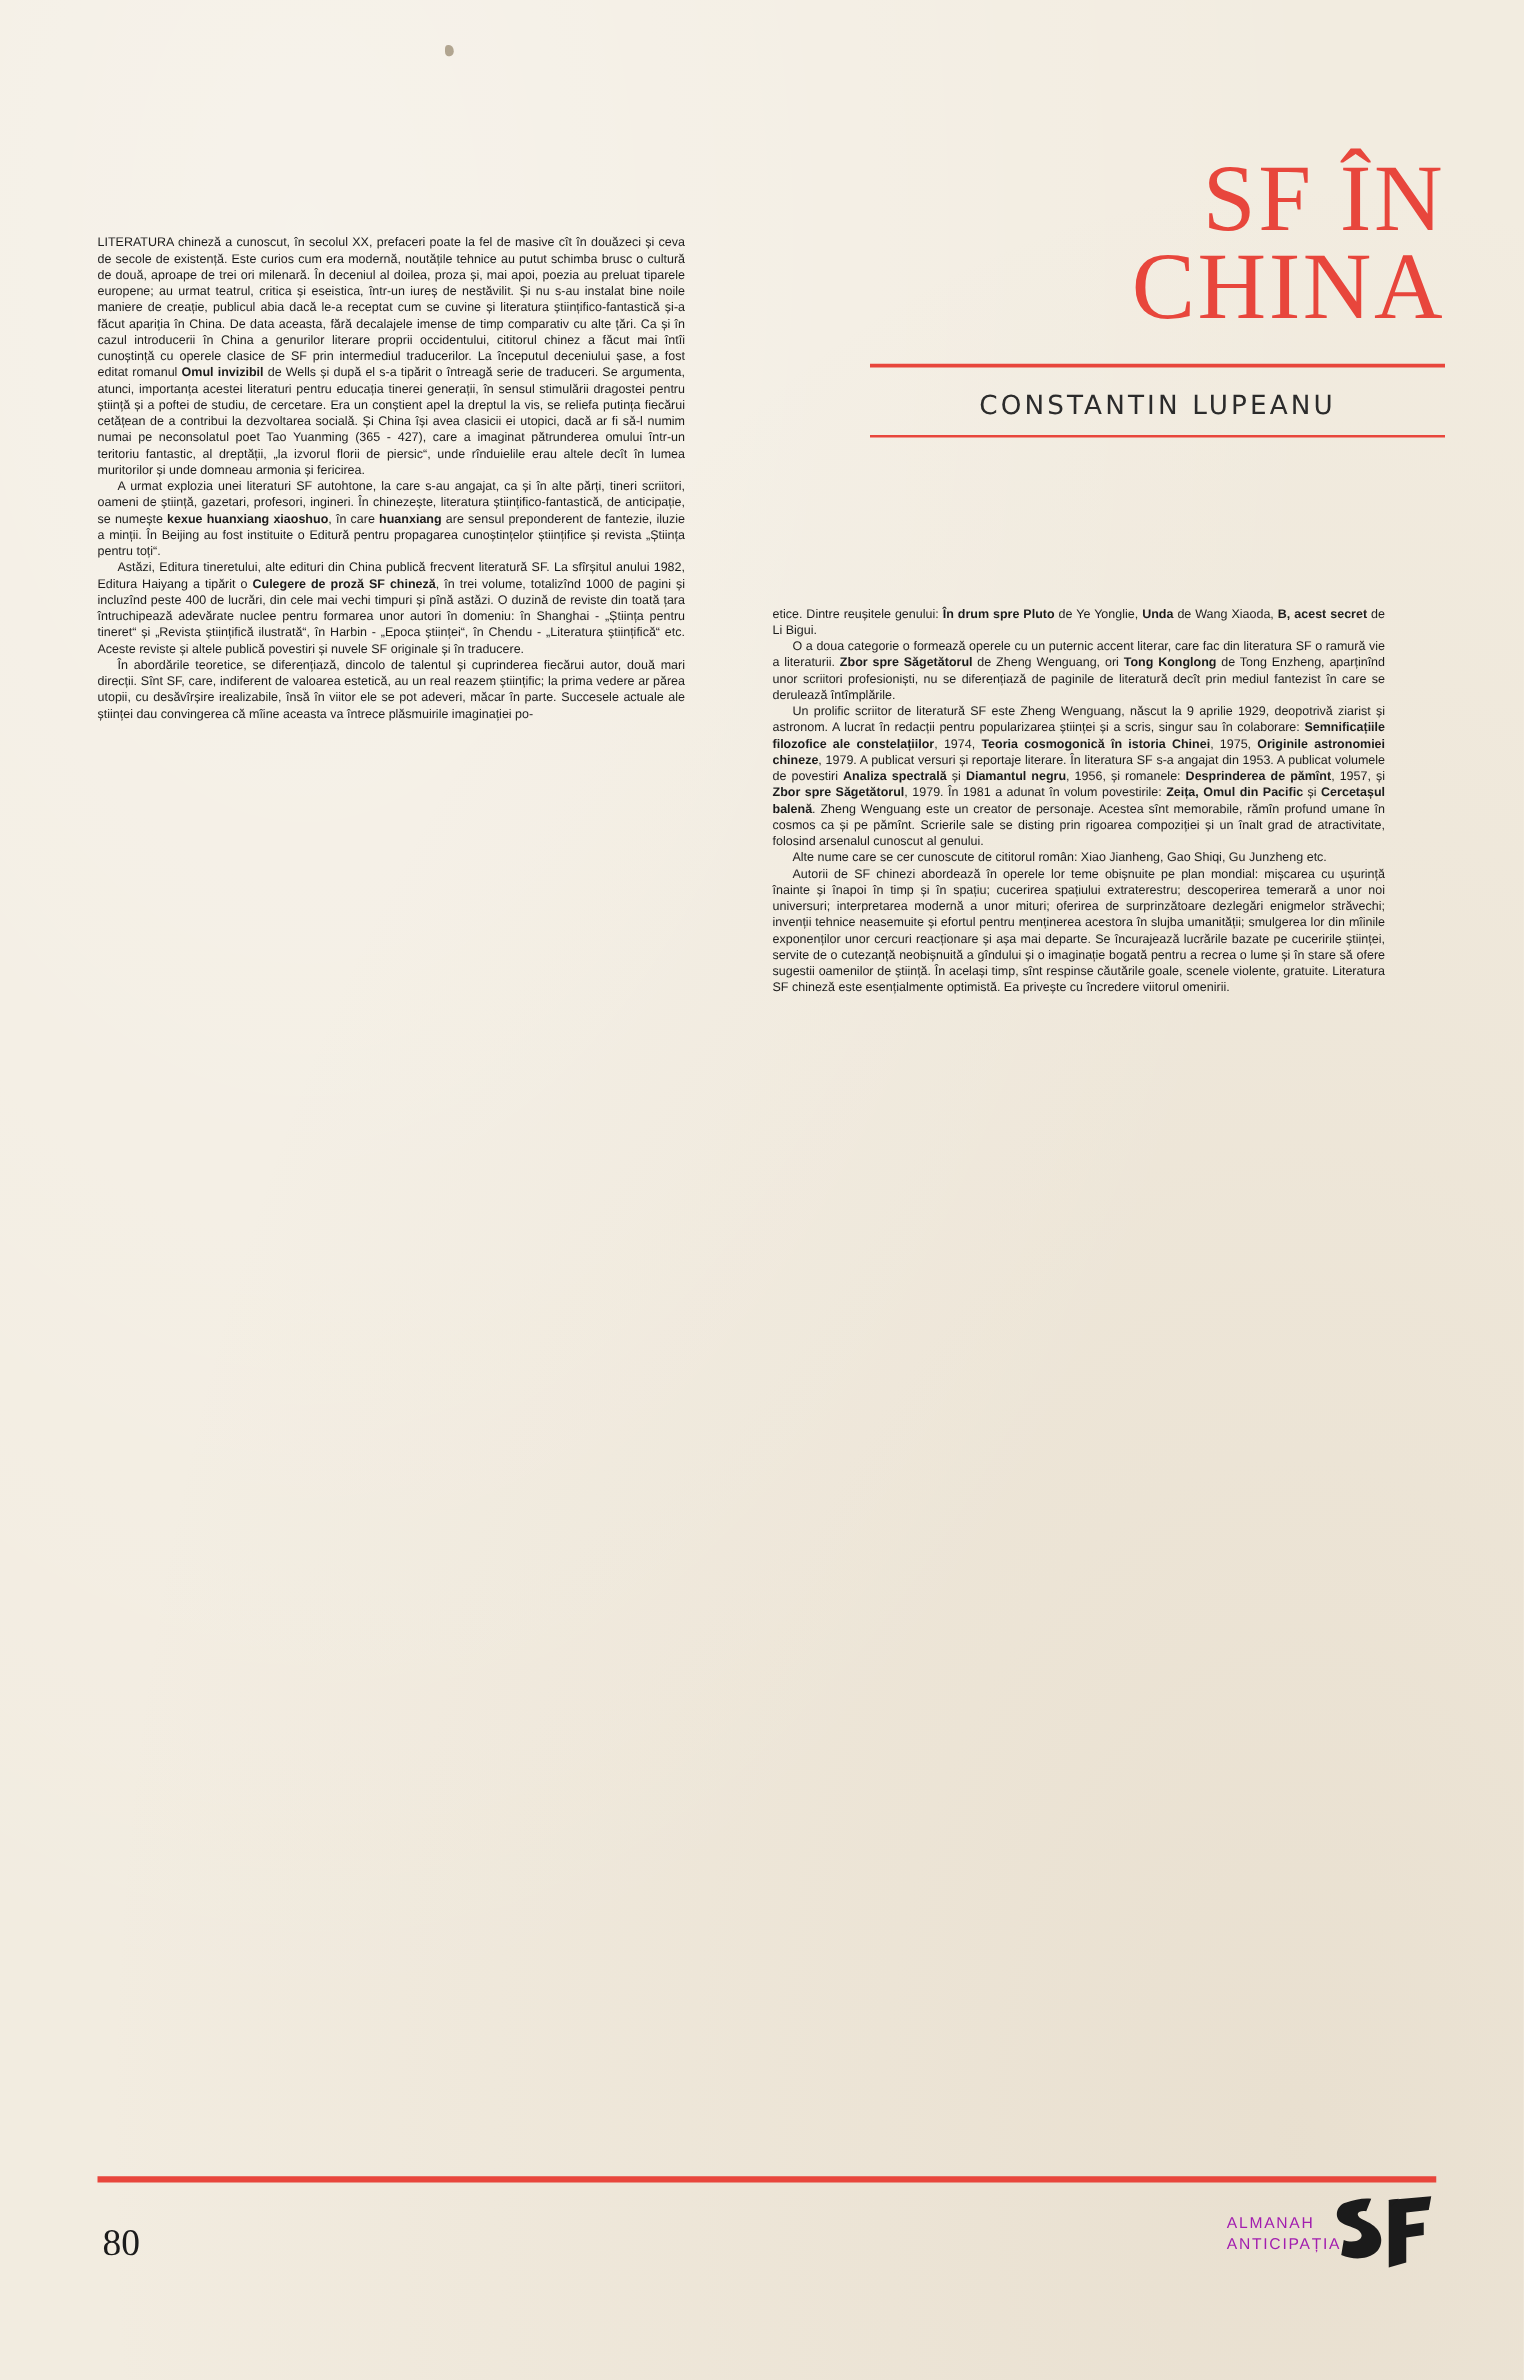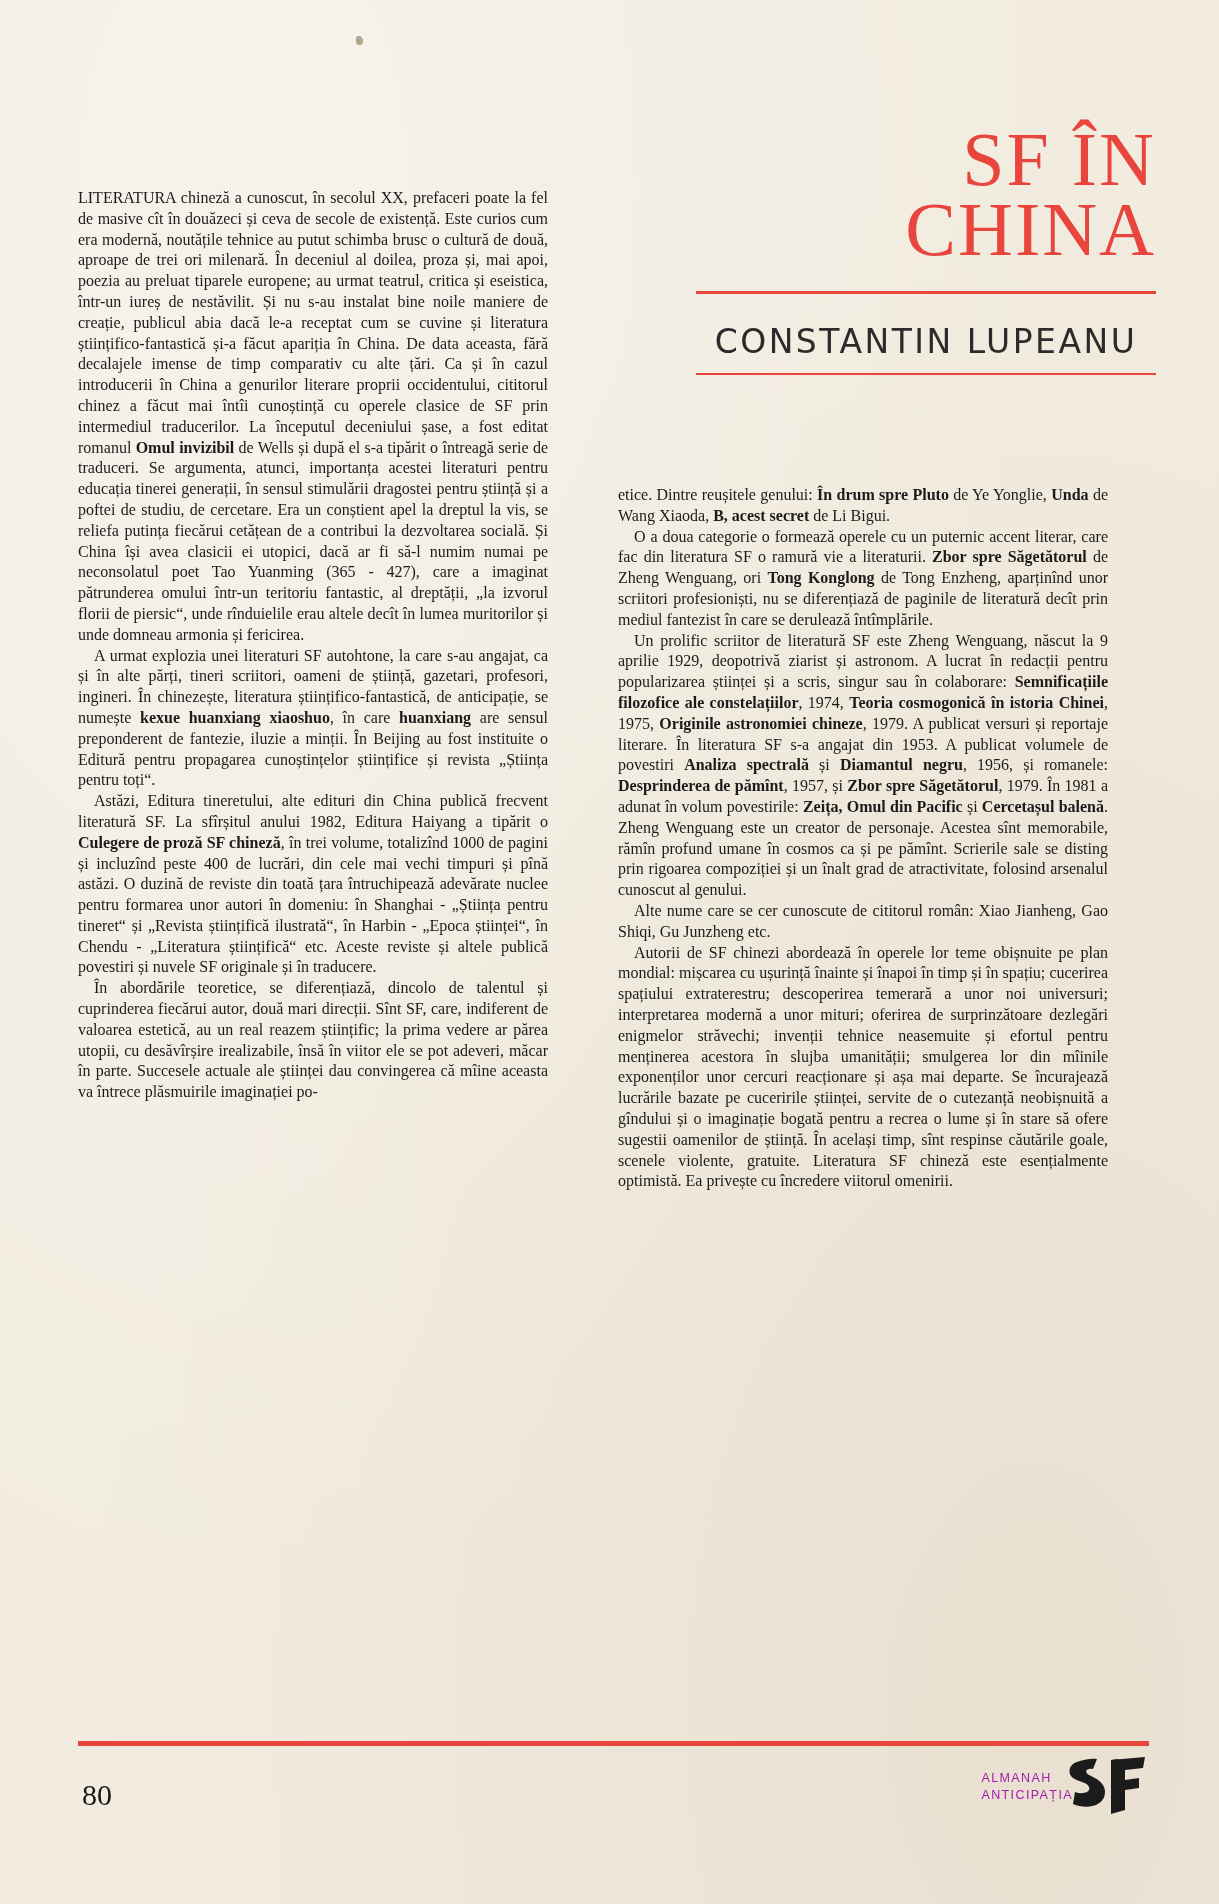--- a/index.html
+++ b/index.html
@@ -56,43 +56,42 @@
     text-align: right;
     white-space: pre-line;
   }
   .masthead-rule {
     margin-top: 26px;
     height: 3px;
     background: #e8463c;
     width: 100%;
   }
   .byline {
-    margin-top: 28px;
-    font-size: 33px;
+    margin-top: 18px;
+    font-size: 21px;
     letter-spacing: 2.5px;
     color: #2b2b2b;
     text-align: center;
     font-family: "DejaVu Sans", sans-serif;
   }
   .byline-rule {
     margin-top: 12px;
     height: 2px;
     background: #e8463c;
     width: 100%;
   }
 
   
   .col {
     position: absolute;
     top: 0;
-    font-size: 16px;
+    font-size: 10px;
     line-height: 1.30;
     text-align: justify;
     color: #1b1b1b;
-    font-family: Liberation Serif, serif;
   }
   .col p {
     margin: 0;
     text-indent: 16px;
   }
   .col p.first {
     text-indent: 0;
   }
   #col-left {
     left: 0;

